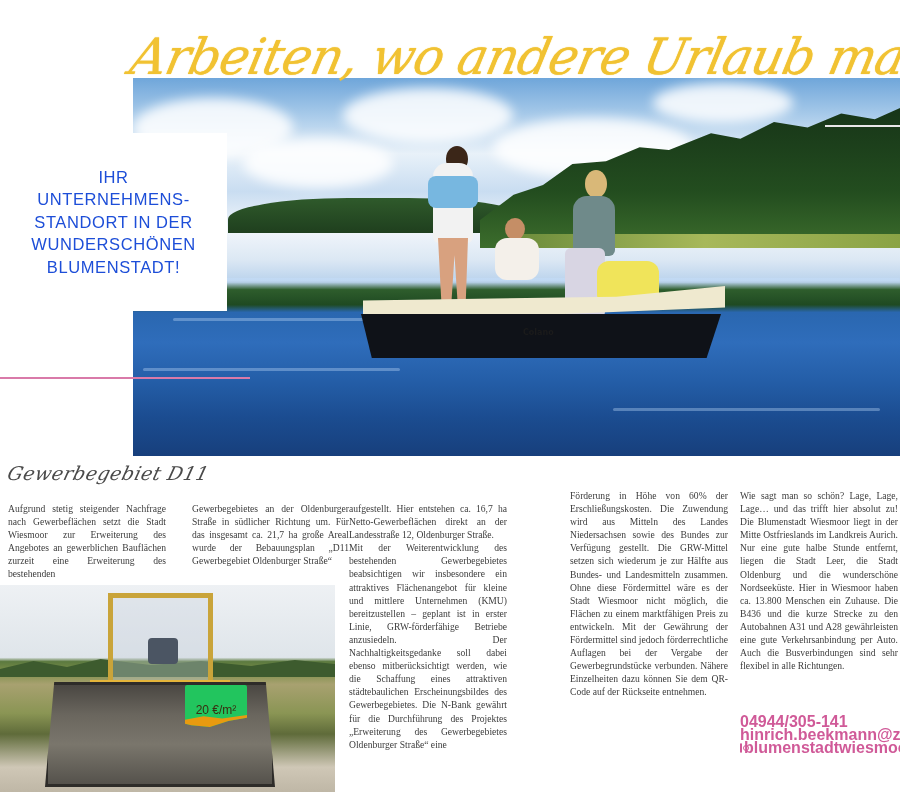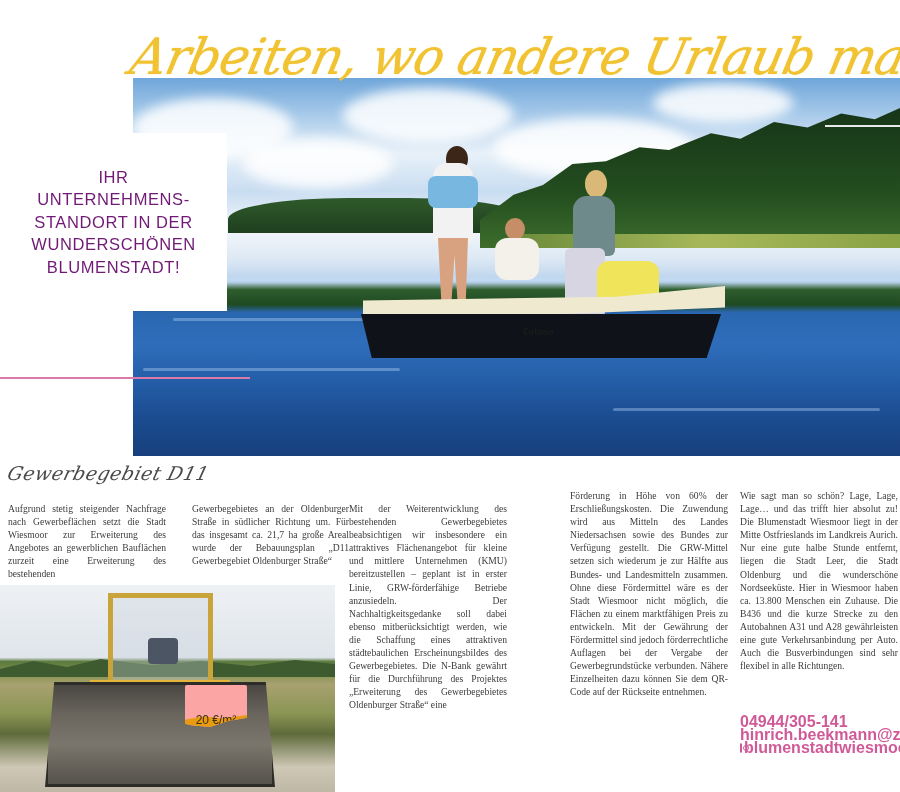--- a/index.html
+++ b/index.html
@@ -67,21 +67,21 @@
     color: #f1c232; letter-spacing: -1px; transform: skewX(-12deg); white-space: nowrap;
     text-shadow: 0 0 1px #f1c232;
   }
 
   
   .tagline-box {
     position: absolute; left: 0; top: 133px; width: 227px; height: 178px; background: #ffffff;
     display: flex; align-items: center; justify-content: center; text-align: center;
   }
   .tagline {
-    font-family: "Liberation Sans", sans-serif; color: #701a75; font-size: 16.5px; line-height: 22.5px;
+    font-family: "Liberation Sans", sans-serif; color: #1d4ed8; font-size: 16.5px; line-height: 22.5px;
     letter-spacing: 0.6px; font-weight: 500; text-transform: uppercase; white-space: pre-line;
   }
   .pink-rule { position: absolute; left: 0; top: 377px; width: 250px; height: 1.5px; background: #d97aa9; }
 
   
   .section-heading {
     position: absolute; left: 8px; top: 462px; font-family: "DejaVu Serif", serif; font-style: italic;
     font-size: 19px; color: #4a4a4a; transform: skewX(-14deg); letter-spacing: 0.5px;
   }
 
@@ -118,22 +118,22 @@
   .dozer-photo .treeline { position: absolute; left: 0; top: 72px; width: 100%; height: 20px; background: #3d5b2e; clip-path: polygon(0 60%, 10% 20%, 20% 50%, 30% 10%, 45% 40%, 60% 20%, 75% 45%, 88% 15%, 100% 35%, 100% 100%, 0 100%); }
   .dozer-cab { position: absolute; left: 108px; top: 8px; width: 105px; height: 92px; border: 5px solid #c9a43a; border-bottom: none; background: rgba(200,210,220,0.35); }
   .dozer-cab .seat { position: absolute; left: 35px; top: 40px; width: 30px; height: 26px; background: #4b5563; border-radius: 4px; }
   .dozer-body { position: absolute; left: 90px; top: 95px; width: 140px; height: 20px; background: #e4b53a; }
   .dozer-bucket {
     position: absolute; left: 45px; top: 97px; width: 230px; height: 105px;
     background: linear-gradient(to bottom, #4a4742 0%, #6a665e 30%, #7a766c 60%, #55524c 100%);
     border: 3px solid #2e2c29; clip-path: polygon(4% 0, 96% 0, 100% 100%, 0 100%);
   }
   .price-tag {
-    position: absolute; left: 185px; top: 685px; width: 62px; height: 42px; background: #fca5a5;
-    border-radius: 2px 2px 0 0; display: flex; align-items: flex-end; justify-content: center; padding-top: 7px;
+    position: absolute; left: 185px; top: 685px; width: 62px; height: 42px; background: #22c55e;
+    border-radius: 2px 2px 0 0; display: flex; align-items: center; justify-content: center; padding-top: 7px;
     clip-path: polygon(0 0, 100% 0, 100% 78%, 70% 86%, 40% 100%, 10% 96%, 0 92%);
   }
   .price-tag::after {
     content: ""; position: absolute; left: 0; bottom: 0; width: 100%; height: 12px; background: #e89a10;
     clip-path: polygon(0 40%, 30% 10%, 60% 30%, 100% 0, 100% 100%, 0 100%);
   }
   .price-text { font-family: "Liberation Sans", sans-serif; font-size: 12px; color: #3b2d10; position: relative; z-index: 1; }
 </style>
 </head>
 <body>
@@ -184,20 +184,21 @@
 
 <div class="section-heading">Gewerbegebiet D11</div>
 
 <div class="col col1">
   <p>Aufgrund stetig steigender Nachfrage nach Gewerbeflächen setzt die Stadt Wiesmoor zur Erweiterung des Angebotes an gewerblichen Bauflächen zurzeit eine Erweiterung des bestehenden</p>
 </div>
 <div class="col col2">
   <p>Gewerbegebietes an der Oldenburger Straße in südlicher Richtung um. Für das insgesamt ca. 21,7 ha große Areal wurde der Bebauungsplan „D11 Gewerbegebiet Oldenburger Straße“</p>
 </div>
 <div class="col col3">
+  <p>aufgestellt. Hier entstehen ca. 16,7 ha Netto-Gewerbeflächen direkt an der Landesstraße 12, Oldenburger Straße.</p>
   <p>Mit der Weiterentwicklung des bestehenden Gewerbegebietes beabsichtigen wir insbesondere ein attraktives Flächenangebot für kleine und mittlere Unternehmen (KMU) bereitzustellen – geplant ist in erster Linie, GRW-förderfähige Betriebe anzusiedeln. Der Nachhaltigkeitsgedanke soll dabei ebenso mitberücksichtigt werden, wie die Schaffung eines attraktiven städtebaulichen Erscheinungsbildes des Gewerbegebietes. Die N-Bank gewährt für die Durchführung des Projektes „Erweiterung des Gewerbegebietes Oldenburger Straße“ eine</p>
 </div>
 <div class="col col4">
   <p>Förderung in Höhe von 60% der Erschließungskosten. Die Zuwendung wird aus Mitteln des Landes Niedersachsen sowie des Bundes zur Verfügung gestellt. Die GRW-Mittel setzen sich wiederum je zur Hälfte aus Bundes- und Landesmitteln zusammen. Ohne diese Fördermittel wäre es der Stadt Wiesmoor nicht möglich, die Flächen zu einem marktfähigen Preis zu entwickeln. Mit der Gewährung der Fördermittel sind jedoch förderrechtliche Auflagen bei der Vergabe der Gewerbegrundstücke verbunden. Nähere Einzelheiten dazu können Sie dem QR-Code auf der Rückseite entnehmen.</p>
 </div>
 <div class="col col5">
   <p>Wie sagt man so schön? Lage, Lage, Lage… und das trifft hier absolut zu! Die Blumenstadt Wiesmoor liegt in der Mitte Ostfrieslands im Landkreis Aurich. Nur eine gute halbe Stunde entfernt, liegen die Stadt Leer, die Stadt Oldenburg und die wunderschöne Nordseeküste. Hier in Wiesmoor haben ca. 13.800 Menschen ein Zuhause. Die B436 und die kurze Strecke zu den Autobahnen A31 und A28 gewährleisten eine gute Verkehrsanbindung per Auto. Auch die Busverbindungen sind sehr flexibel in alle Richtungen.</p>
 </div>
 
 <div class="contact">

